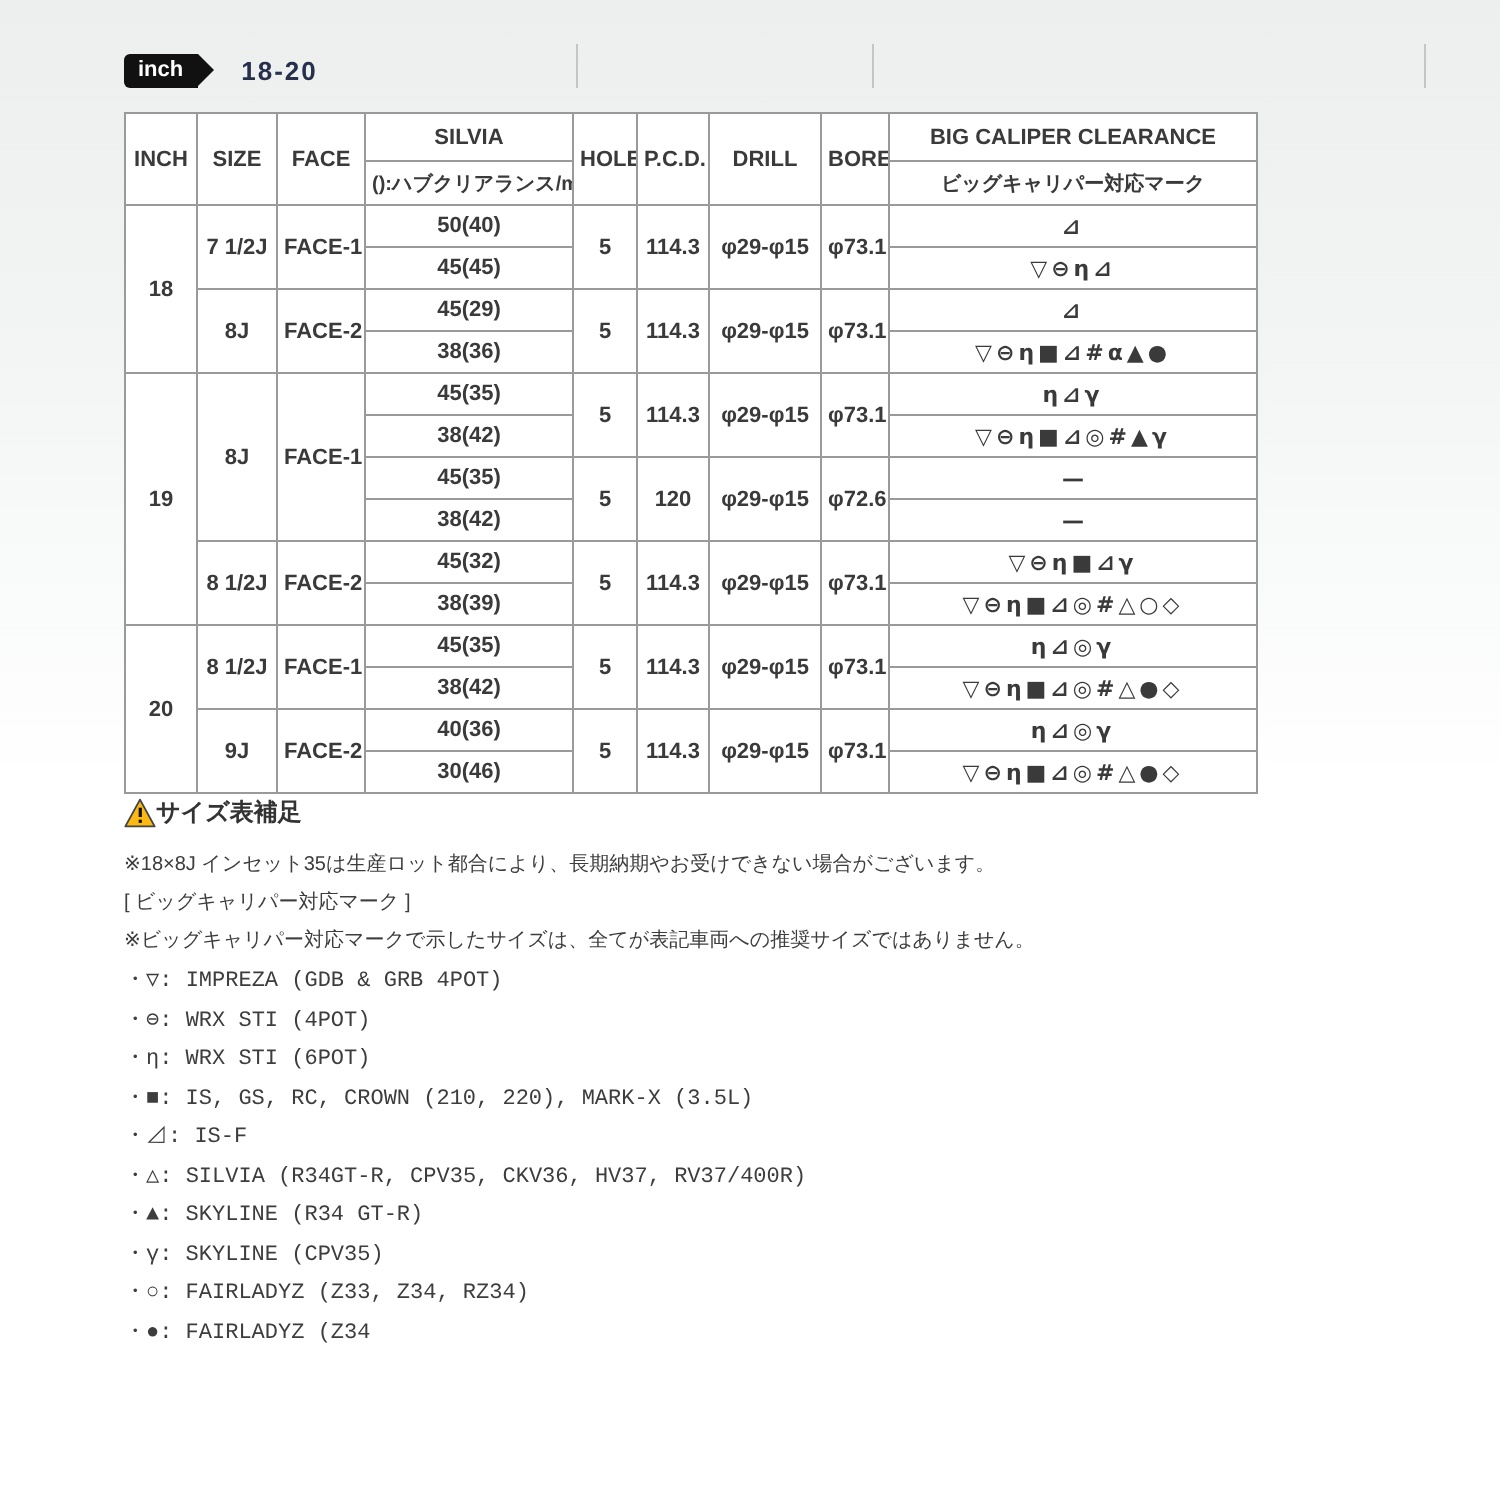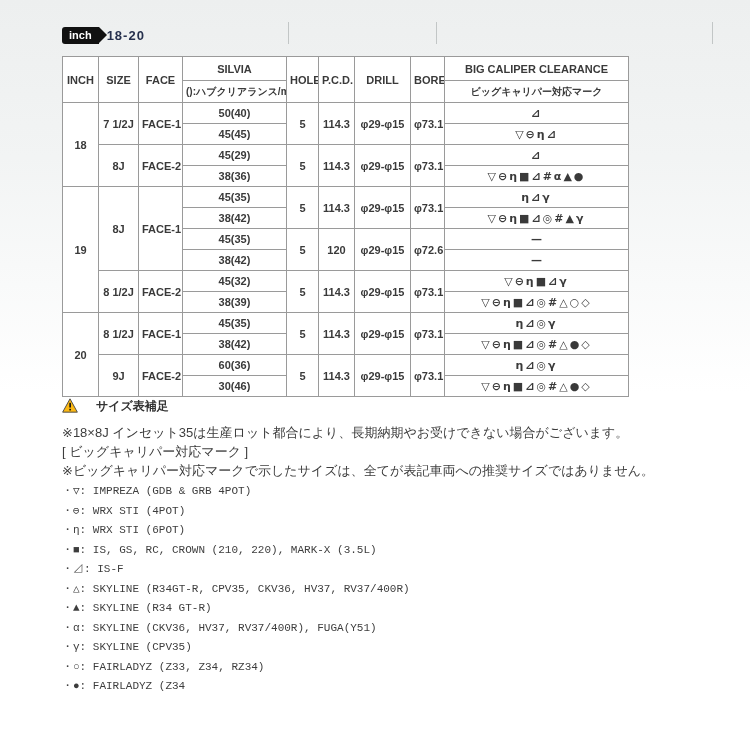--- a/index.html
+++ b/index.html
@@ -21,21 +21,21 @@
   .tag { display:inline-flex; align-items:center; }
   .tag-rect {
     background:#111; color:#fff; font-size:11px; font-weight:bold;
     line-height:17px; height:17px; padding:0 7px; border-radius:3px 0 0 3px;
   }
   .tag-arrow {
     width:0; height:0;
     border-top:8.5px solid transparent; border-bottom:8.5px solid transparent;
     border-left:8px solid #111;
   }
-  .range-label { color:#26304d; font-weight:bold; font-size:13px; letter-spacing:1px; }
+  .range-label { margin-left:14px; color:#26304d; font-weight:bold; font-size:13px; letter-spacing:1px; }
   .bar-divider { position:absolute; top:22px; width:1px; height:22px; background:#c2c6c6; }
   .bar-divider.d1 { left:288px; } .bar-divider.d2 { left:436px; } .bar-divider.d3 { left:712px; }
 
   
   table.spec {
     position:absolute; left:62px; top:56px;
     width:566px; border-collapse:collapse; table-layout:fixed;
     background:#fff; border:1px solid #8d8d8d;
   }
   table.spec th, table.spec td {
@@ -48,22 +48,22 @@
   table.spec thead tr.subrow th { height:22px; font-size:10px; }
   table.spec tbody td { height:21px; }
   td.cal {
     text-align:left; padding-left:5px; letter-spacing:2px; font-weight:normal;
     font-family:"DejaVu Sans",sans-serif; font-size:11px;
   }
   td.cal.dash { text-align:center; letter-spacing:0; }
 
   
   .notes { position:absolute; left:62px; top:398px; width:650px; }
-  .note-title { display:flex; gap:18px; font-size:12px; font-weight:bold; color:#333; margin-bottom:8px; }
-  .note-line { font-size:13px; color:#3d3d3d; line-height:19px; }
+  .note-title { display:flex; align-items:center; gap:0; font-size:12px; font-weight:bold; color:#333; margin-bottom:8px; }
+  .note-line { font-size:10px; color:#3d3d3d; line-height:19px; }
   .legend { list-style:none; margin-top:2px; }
   .legend li {
     font-size:11px; color:#3d3d3d; line-height:19.5px;
     font-family:Liberation Mono, monospace; white-space:nowrap;
   }
 </style>
 </head>
 <body>
 
 <div class="backdrop"></div>
@@ -192,21 +192,21 @@
       <td rowspan="2">φ73.1</td>
       <td class="cal">η⊿◎γ</td>
     </tr>
     <tr>
       <td>38(42)</td>
       <td class="cal">▽⊖η■⊿◎#△●◇</td>
     </tr>
     <tr>
       <td rowspan="2">9J</td>
       <td rowspan="2">FACE-2</td>
-      <td>60(36)</td>
+      <td>40(36)</td>
       <td rowspan="2">5</td>
       <td rowspan="2">114.3</td>
       <td rowspan="2">φ29-φ15</td>
       <td rowspan="2">φ73.1</td>
       <td class="cal">η⊿◎γ</td>
     </tr>
     <tr>
       <td>30(46)</td>
       <td class="cal">▽⊖η■⊿◎#△●◇</td>
     </tr>
@@ -224,21 +224,20 @@
   </div>
   <div class="note-line">※18×8J インセット35は生産ロット都合により、長期納期やお受けできない場合がございます。</div>
   <div class="note-line">[ ビッグキャリパー対応マーク ]</div>
   <div class="note-line">※ビッグキャリパー対応マークで示したサイズは、全てが表記車両への推奨サイズではありません。</div>
   <ul class="legend">
     <li>・▽: IMPREZA (GDB &amp; GRB 4POT)</li>
     <li>・⊖: WRX STI (4POT)</li>
     <li>・η: WRX STI (6POT)</li>
     <li>・■: IS, GS, RC, CROWN (210, 220), MARK-X (3.5L)</li>
     <li>・⊿: IS-F</li>
-    <li>・△: SKYLINE (R34GT-R, CPV35, CKV36, HV37, RV37/400R)</li>
+    <li>・△: SILVIA (R34GT-R, CPV35, CKV36, HV37, RV37/400R)</li>
     <li>・▲: SKYLINE (R34 GT-R)</li>
-    <li>・α: SKYLINE (CKV36, HV37, RV37/400R), FUGA(Y51)</li>
     <li>・γ: SKYLINE (CPV35)</li>
     <li>・○: FAIRLADYZ (Z33, Z34, RZ34)</li>
     <li>・●: FAIRLADYZ (Z34</li>
 
   </ul>
 </div>
 
 </body></html>

